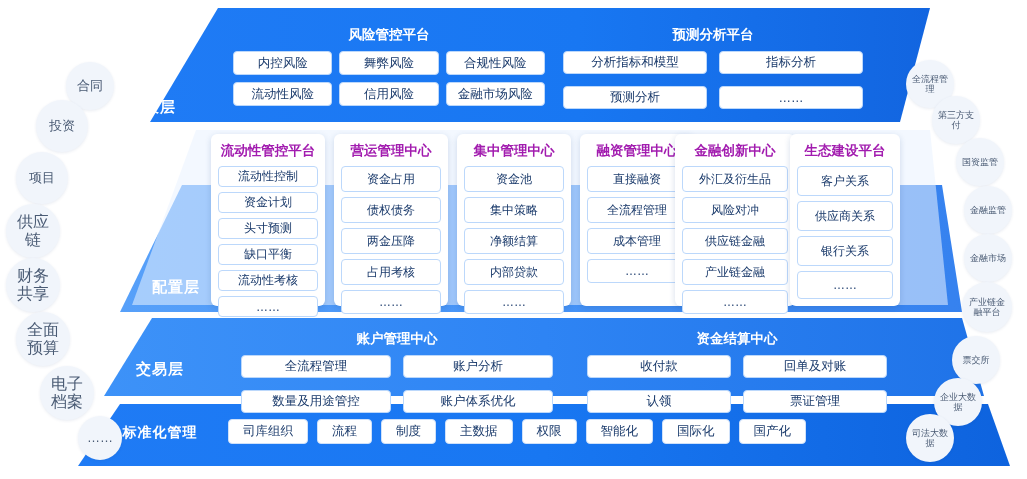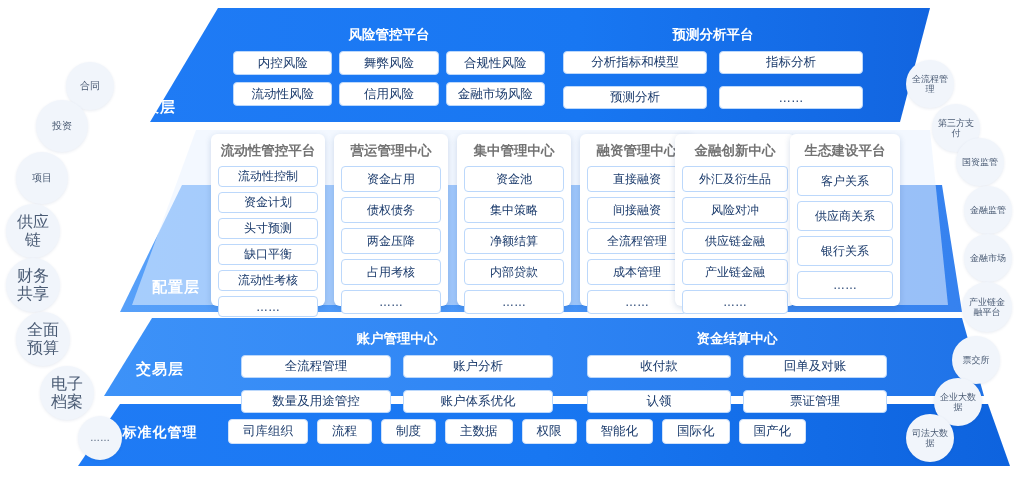--- a/index.html
+++ b/index.html
@@ -14,38 +14,38 @@
     box-sizing:border-box;
   }
 
   
   .bubble{
     position:absolute;border-radius:50%;
     background:#f1f5fb;color:#4a5b74;
     display:flex;align-items:center;justify-content:center;
     text-align:center;line-height:1.15;
     box-shadow:0 1px 3px rgba(40,70,130,.10);
-    font-size:10px;box-sizing:border-box;
+    font-size:13px;box-sizing:border-box;
   }
   .bubble.small{font-size:16px;}
   .bubble.tiny{font-size:9px;}
 
   
   .layer-label{
     position:absolute;color:#ffffff;font-weight:bold;font-size:15px;
     display:flex;align-items:center;justify-content:center;letter-spacing:1px;
   }
 
   .col-card{
     position:absolute;background:#ffffff;border-radius:6px;
     box-shadow:0 2px 6px rgba(30,70,140,.18);box-sizing:border-box;
     padding:6px 7px;
   }
   .col-card .hd{
-    color:#737373;font-weight:bold;font-size:13.5px;text-align:center;
+    color:#a21caf;font-weight:bold;font-size:13.5px;text-align:center;
     padding:2px 0 6px 0;
   }
   .col-card .chip{height:21px;margin-bottom:5px;font-size:12px;}
   .col-card .chip:last-child{margin-bottom:0;}
 
   .wide-card{
     position:absolute;background:#ffffff;border-radius:6px;
     box-shadow:0 2px 6px rgba(30,70,140,.18);box-sizing:border-box;padding:7px 9px;
   }
   .wide-card .hd{color:#10519e;font-weight:bold;font-size:13.5px;text-align:center;padding:1px 0 7px 0;}
@@ -154,21 +154,20 @@
     <div class="chip" style="height:26px">资金池</div>
     <div class="chip" style="height:26px">集中策略</div>
     <div class="chip" style="height:26px">净额结算</div>
     <div class="chip" style="height:26px">内部贷款</div>
     <div class="chip" style="height:24px">……</div>
   </div>
 
   <div class="col-card" style="left:580px;top:134px;width:114px;height:172px;">
     <div class="hd">融资管理中心</div>
     <div class="chip" style="height:26px">直接融资</div>
-    <div class="chip" style="height:26px">间接融资</div>
     <div class="chip" style="height:26px">全流程管理</div>
     <div class="chip" style="height:26px">成本管理</div>
     <div class="chip" style="height:24px">……</div>
   </div>
 
   <div class="col-card" style="left:675px;top:134px;width:120px;height:172px;">
     <div class="hd">金融创新中心</div>
     <div class="chip" style="height:26px">外汇及衍生品</div>
     <div class="chip" style="height:26px">风险对冲</div>
     <div class="chip" style="height:26px">供应链金融</div>
@@ -218,21 +217,21 @@
   <div class="bubble" style="left:66px;top:62px;width:48px;height:48px;">合同</div>
   <div class="bubble" style="left:36px;top:100px;width:52px;height:52px;">投资</div>
   <div class="bubble" style="left:16px;top:152px;width:52px;height:52px;">项目</div>
   <div class="bubble small" style="left:6px;top:204px;width:54px;height:54px;padding:0 9px;">供应链</div>
   <div class="bubble small" style="left:6px;top:258px;width:54px;height:54px;padding:0 9px;">财务共享</div>
   <div class="bubble small" style="left:16px;top:312px;width:54px;height:54px;padding:0 9px;">全面预算</div>
   <div class="bubble small" style="left:40px;top:366px;width:54px;height:54px;padding:0 9px;">电子档案</div>
   <div class="bubble" style="left:78px;top:416px;width:44px;height:44px;">……</div>
 
   <div class="bubble tiny" style="left:906px;top:60px;width:48px;height:48px;padding:0 6px;">全流程管理</div>
-  <div class="bubble tiny" style="left:932px;top:104px;width:48px;height:48px;padding:0 6px;">第三方支付</div>
+  <div class="bubble tiny" style="left:932px;top:96px;width:48px;height:48px;padding:0 6px;">第三方支付</div>
   <div class="bubble tiny" style="left:956px;top:138px;width:48px;height:48px;padding:0 6px;">国资监管</div>
   <div class="bubble tiny" style="left:964px;top:186px;width:48px;height:48px;padding:0 6px;">金融监管</div>
   <div class="bubble tiny" style="left:964px;top:234px;width:48px;height:48px;padding:0 6px;">金融市场</div>
   <div class="bubble tiny" style="left:962px;top:282px;width:50px;height:50px;padding:0 5px;">产业链金融平台</div>
   <div class="bubble tiny" style="left:952px;top:336px;width:48px;height:48px;padding:0 6px;">票交所</div>
   <div class="bubble tiny" style="left:934px;top:378px;width:48px;height:48px;padding:0 6px;">企业大数据</div>
   <div class="bubble tiny" style="left:906px;top:414px;width:48px;height:48px;padding:0 6px;">司法大数据</div>
 
 </div>
 

